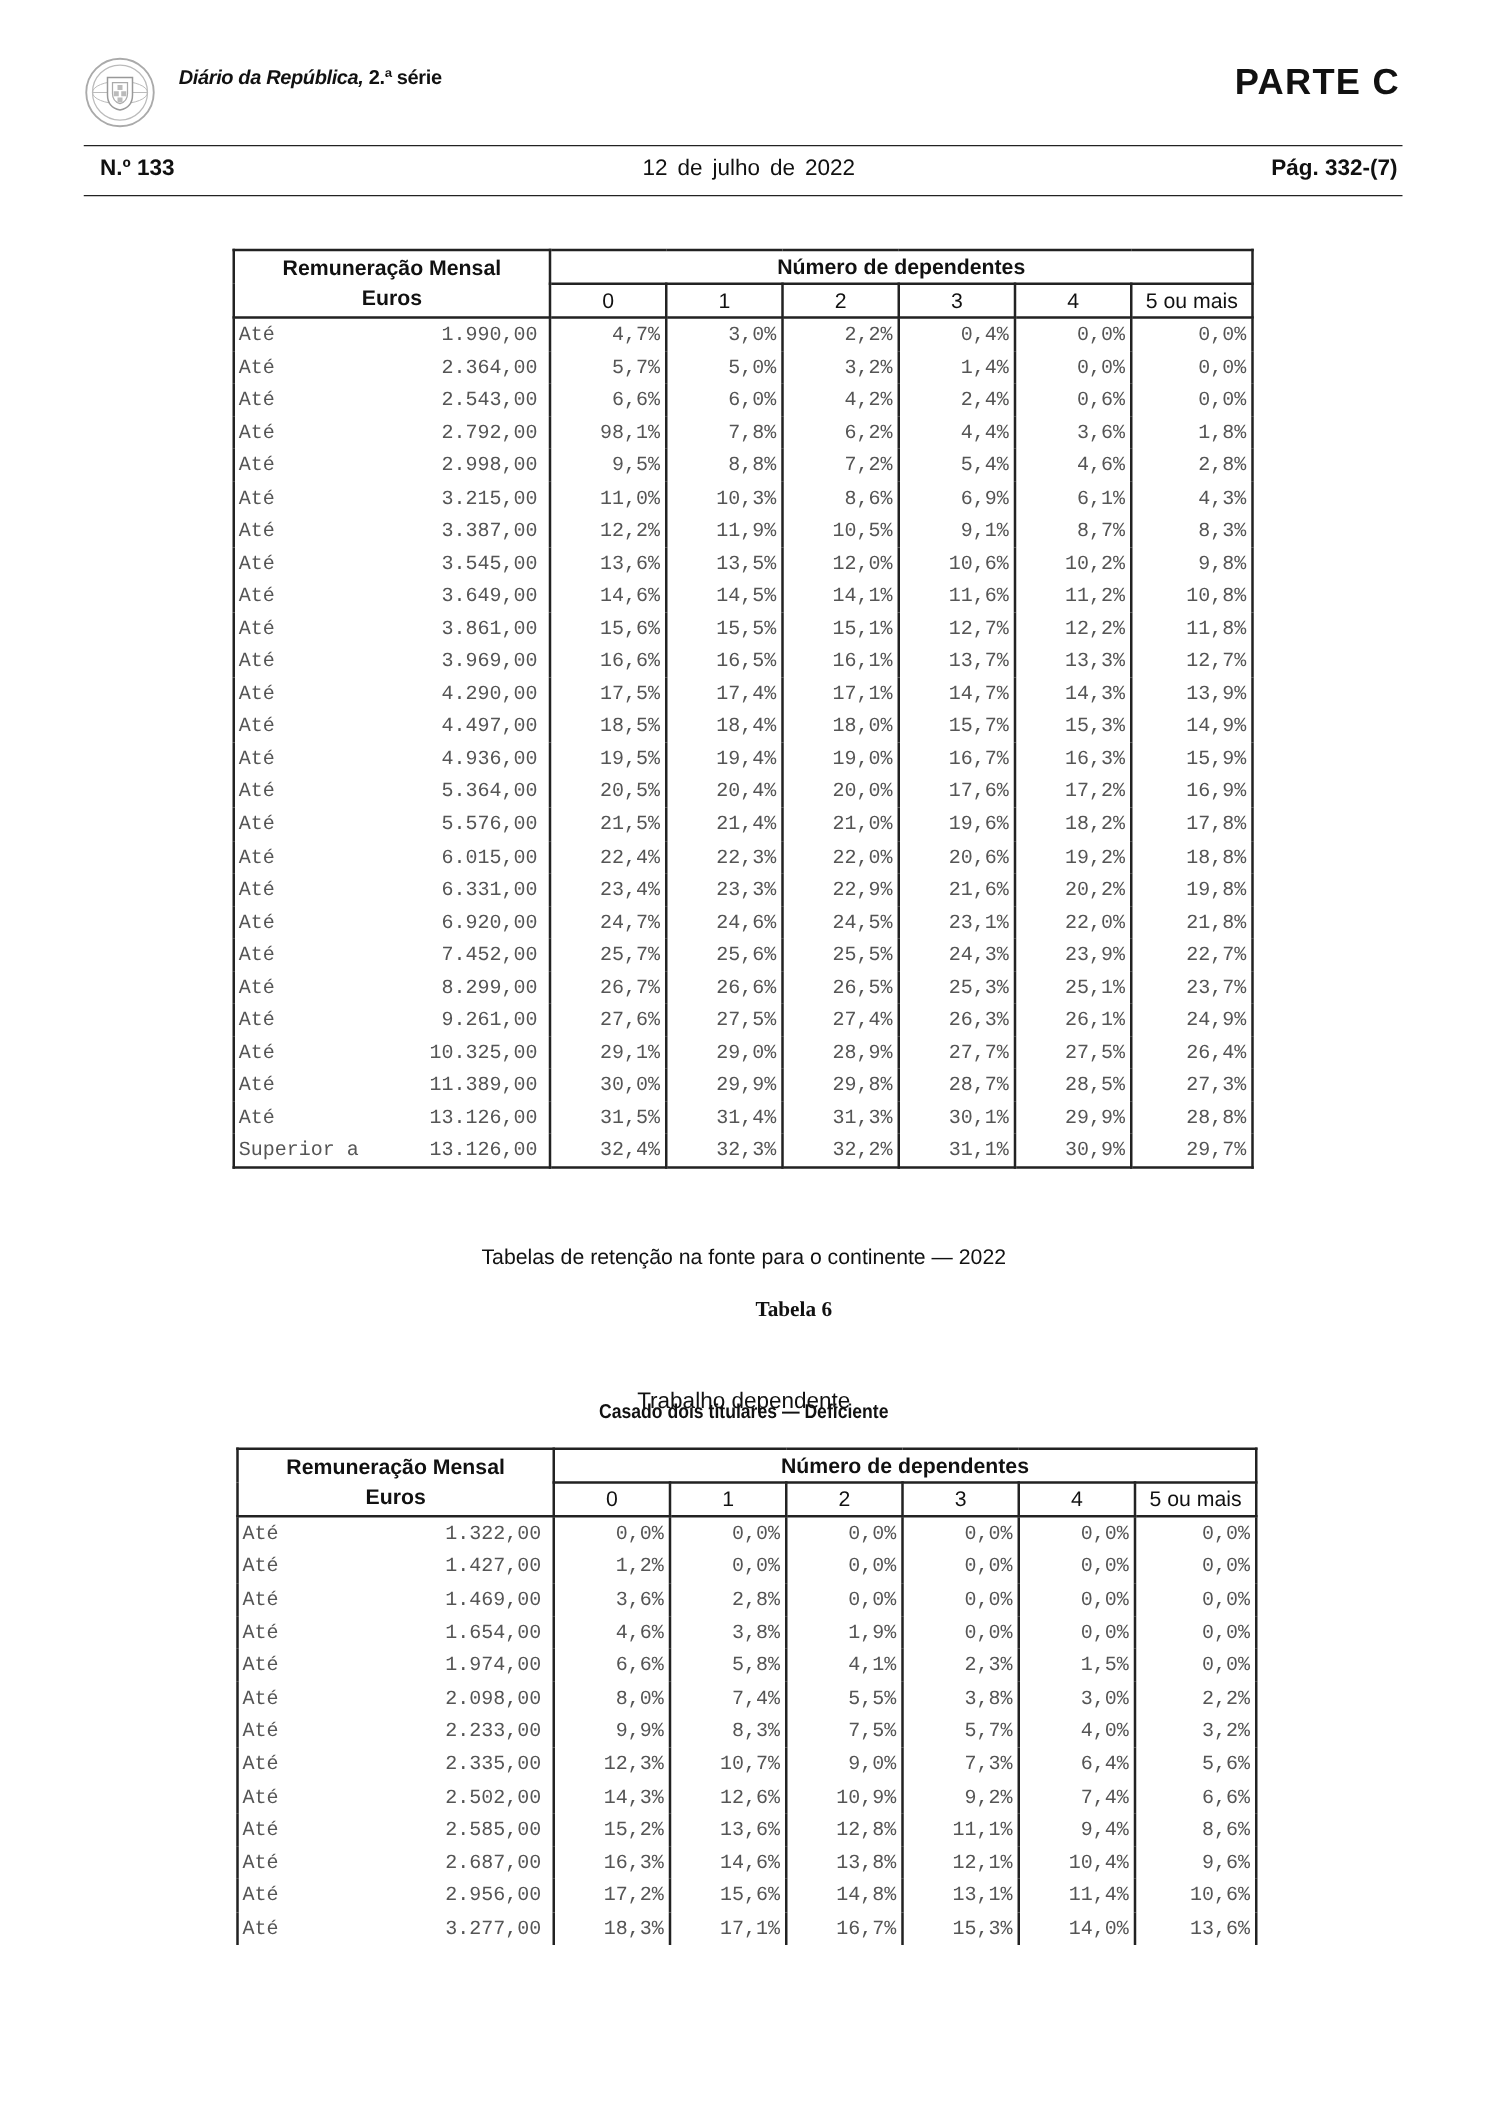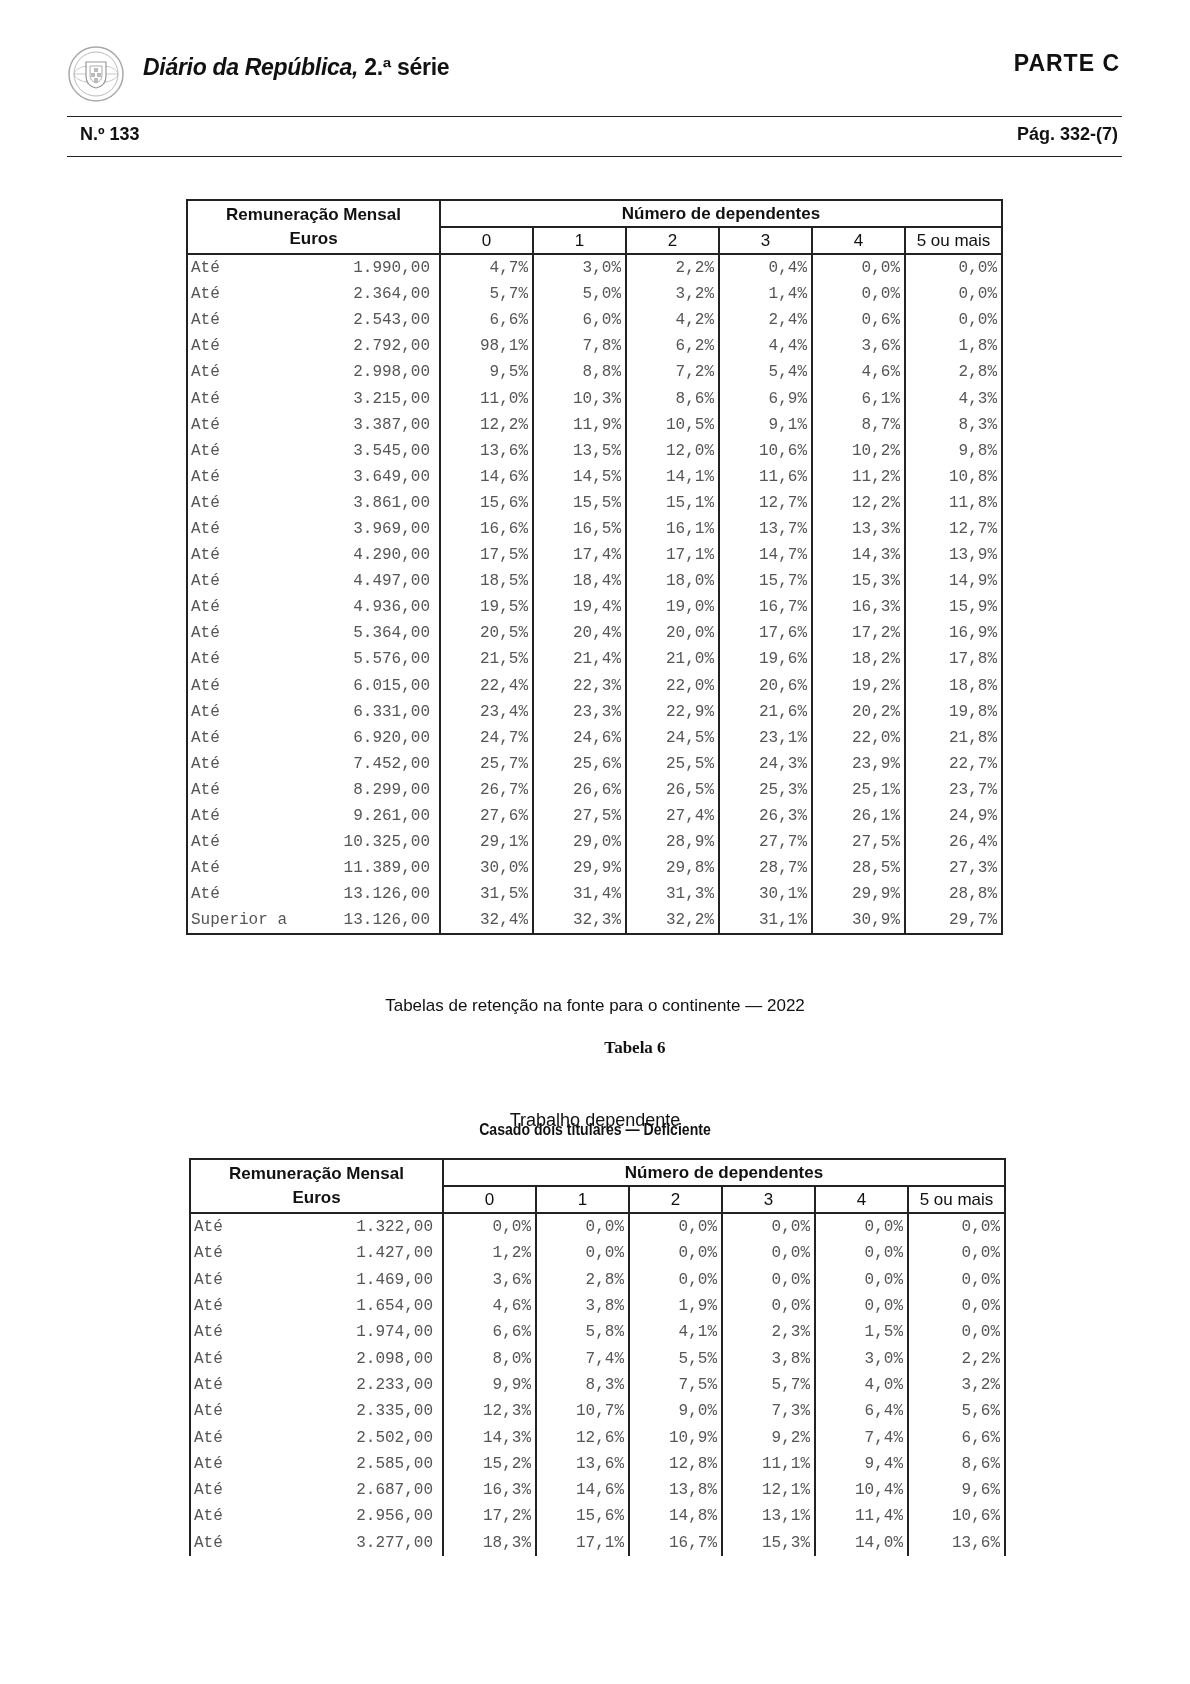--- a/index.html
+++ b/index.html
@@ -1,21 +1,21 @@
 <!DOCTYPE html>
 <html><head>
 <meta charset="utf-8">
 <style>
   html, body { margin: 0; padding: 0; background: #ffffff; }
   body { width: 1190px; height: 1684px; position: relative; overflow: hidden; font-family: "Liberation Sans", sans-serif; color: #111; }
 
   .emblem { position: absolute; left: 67px; top: 45px; width: 58px; height: 58px; }
-  .journal-title { position: absolute; left: 143px; top: 54px; font-size: 23px; font-weight: bold; font-style: italic; letter-spacing: -0.3px; }
+  .journal-title { position: absolute; left: 143px; top: 54px; font-size: 16px; font-weight: bold; font-style: italic; letter-spacing: -0.3px; }
   .journal-title .serie { font-style: normal; }
-  .parte { position: absolute; right: 70px; top: 50px; font-size: 23px; font-weight: bold; letter-spacing: 1px; }
+  .parte { position: absolute; right: 70px; top: 50px; font-size: 29px; font-weight: bold; letter-spacing: 1px; }
 
   .rule { position: absolute; left: 67px; width: 1055px; height: 0; border-top: 1.5px solid #222; }
   .rule.top { top: 116px; }
   .rule.bottom { top: 156px; }
 
   .meta-row { position: absolute; left: 80px; right: 72px; top: 124px; height: 26px; font-size: 18px; }
   .meta-num { position: absolute; left: 0; top: 0; font-weight: bold; }
   .meta-date { position: absolute; left: 0; right: 0; text-align: center; top: 0; word-spacing: 3px; }
   .meta-page { position: absolute; right: 0; top: 0; font-weight: bold; }
 
@@ -58,20 +58,21 @@
     <rect x="30" y="28" width="4" height="4" fill="#bbb"></rect>
     <rect x="27" y="33" width="4" height="4" fill="#bbb"></rect>
   </svg>
 </div>
 <div class="journal-title"><span>Diário da República,</span> <span class="serie">2.ª série</span></div>
 <div class="parte">PARTE C</div>
 
 <div class="rule top"></div>
 <div class="meta-row">
   <span class="meta-num">N.º 133</span>
+  <span class="meta-date">12 de julho de 2022</span>
   <span class="meta-page">Pág. 332-(7)</span>
 </div>
 <div class="rule bottom"></div>
 
 <table class="ret t1">
   <colgroup>
     <col class="c-label">
       <col class="c-val">
       <col class="c-val">
       <col class="c-val">

